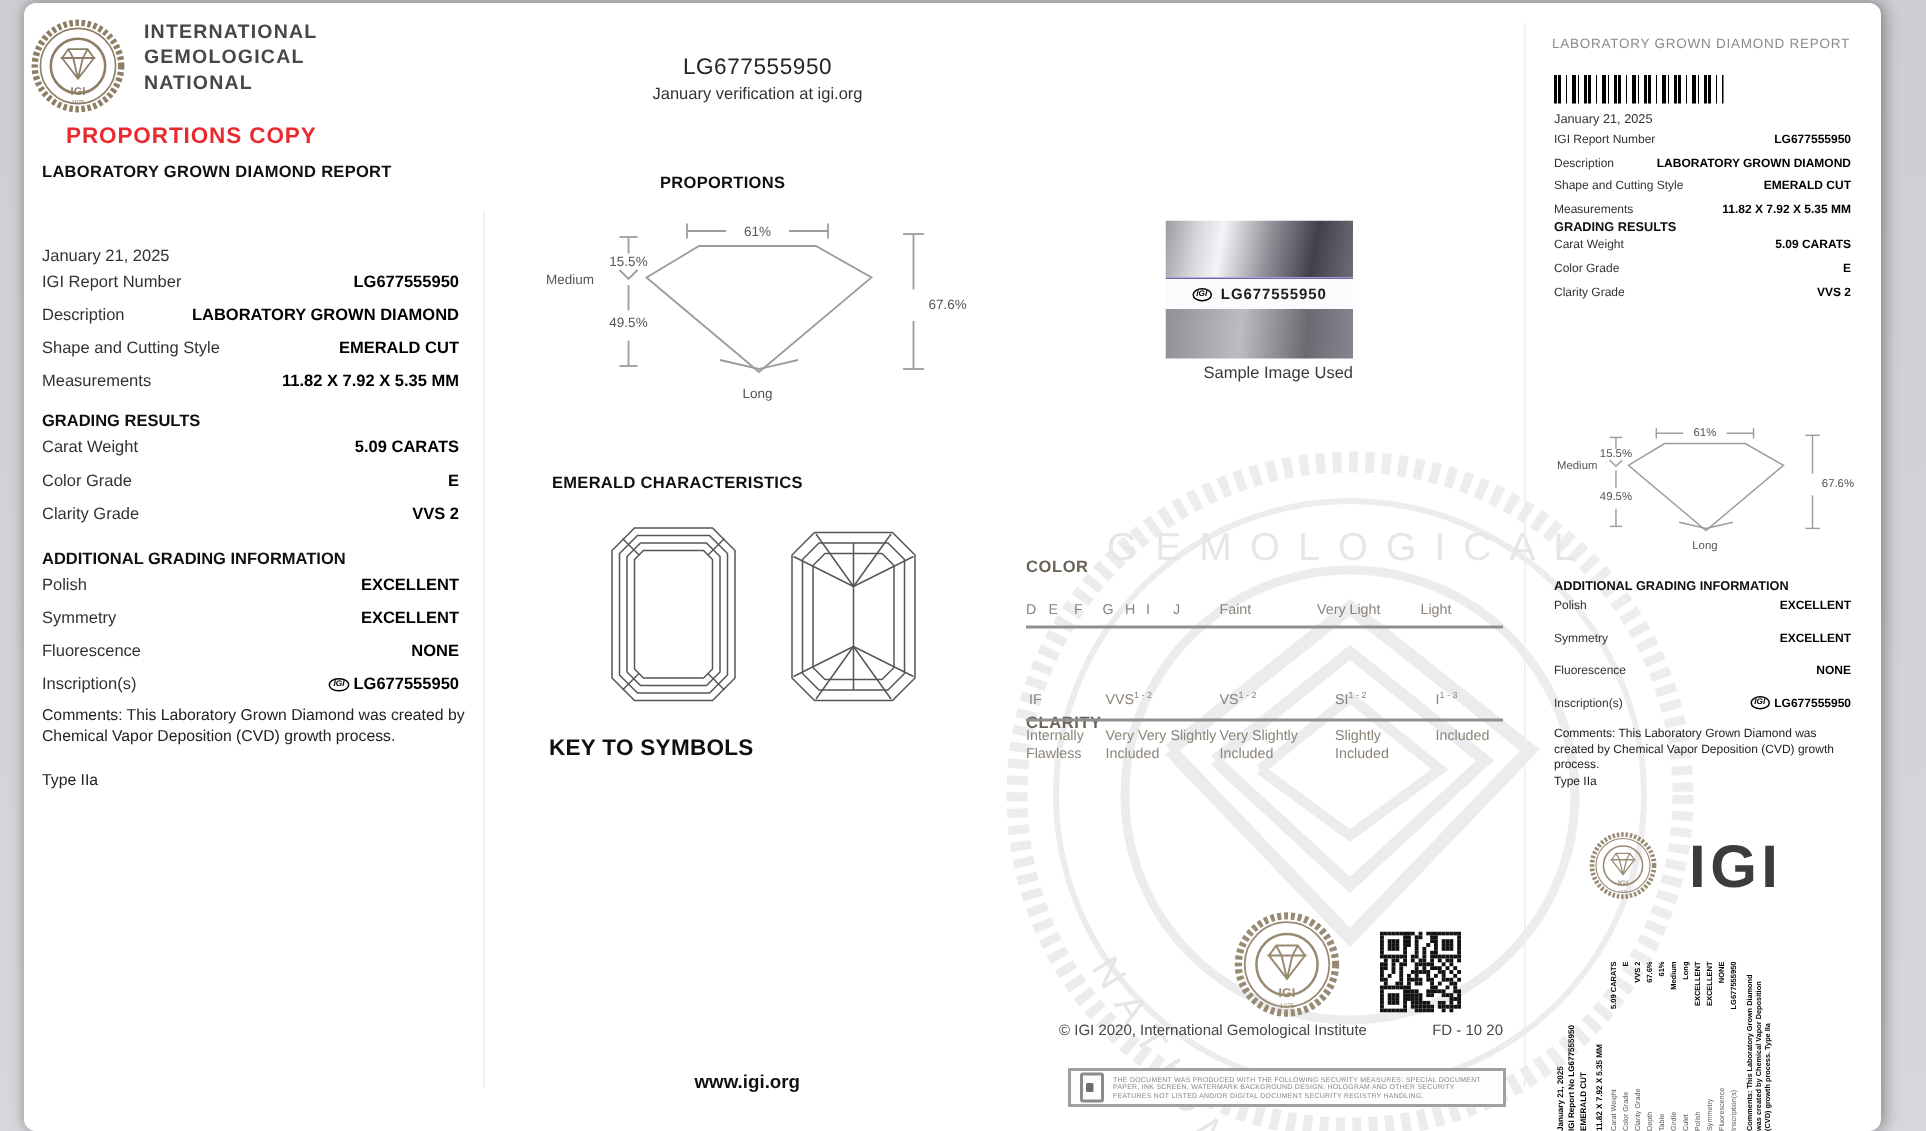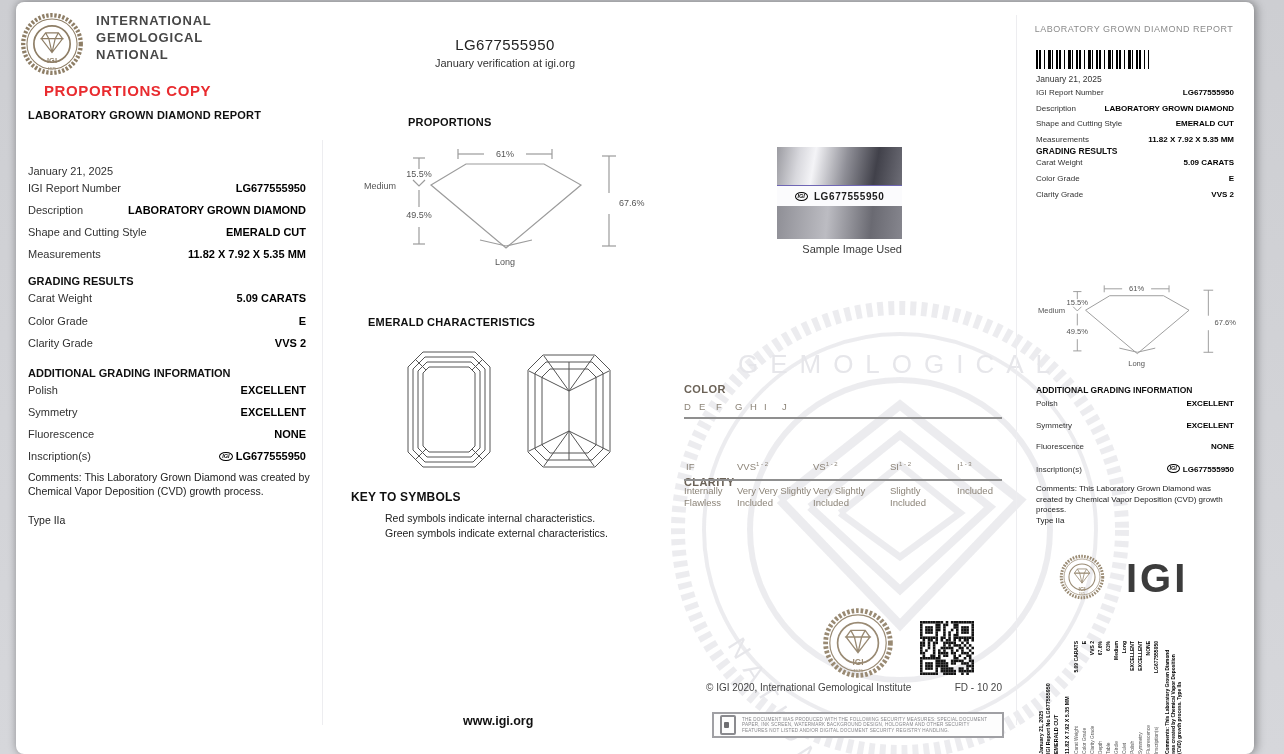--- a/index.html
+++ b/index.html
@@ -201,21 +201,21 @@
     </div>
   </div>
   <div class="abs comments" style="left:28px;top:470px;">Comments: This Laboratory Grown Diamond was created by Chemical Vapor Deposition (CVD) growth process.</div>
   <div class="abs comments" style="left:28px;top:513px;">Type IIa</div>
 
   <div class="abs verif">
     <div class="num">LG677555950</div>
     <div class="note">January verification at igi.org</div>
   </div>
 
-  <div class="abs mid-h" style="left:360px;top:116px;padding-left:48px;">PROPORTIONS</div>
+  <div class="abs mid-h" style="left:392px;top:116px;padding-left:48px;">PROPORTIONS</div>
 
   <svg class="abs" style="left:362px;top:140px;" width="290" height="130" viewBox="0 0 290 130">
     <g stroke="#9c9c9c" fill="none" stroke-width="1.2">
       <path d="M69,45 L104,24 L182,24 L219,45 L144,108 Z"></path>
       <polyline points="118,100 144,106 170,100"></polyline>
       <line x1="96" y1="14" x2="122" y2="14"></line>
         <line x1="164" y1="14" x2="190" y2="14"></line>
       <line x1="96" y1="9" x2="96" y2="19"></line>
         <line x1="190" y1="9" x2="190" y2="19"></line>
       <line x1="51" y1="18" x2="63" y2="18"></line>
@@ -276,37 +276,38 @@
         <line x1="82" y1="97" x2="42" y2="77"></line>
       <line x1="17" y1="2" x2="42" y2="37"></line>
         <line x1="67" y1="2" x2="42" y2="37"></line>
       <line x1="17" y1="112" x2="42" y2="77"></line>
         <line x1="67" y1="112" x2="42" y2="77"></line>
       <line x1="42" y1="8" x2="42" y2="37"></line>
         <line x1="42" y1="77" x2="42" y2="106"></line>
     </g>
   </svg>
 
-  <div class="abs mid-h" style="left:351px;top:490px;font-size:12px;">KEY TO SYMBOLS</div>
-  <div class="abs key-lines">
-
-  <div>Red symbols indicate internal characteristics.</div>
-      <div>Green symbols indicate external characteristics.</div>
-    </div>
-
-  <div class="abs scale-h" style="left:684px;top:383px;">COLOR</div>
+  <div class="abs mid-h" style="left:366px;top:490px;font-size:15px;">KEY TO SYMBOLS</div>
+
+  <div class="abs scale-h" style="left:684px;top:372px;">COLOR</div>
   <div class="abs co-letters" style="top:401px;">
 
   <span class="co-letter">D</span>
       <span class="co-letter">E</span>
       <span class="co-letter">F</span>
       <span class="co-letter">G</span>
       <span class="co-letter">H</span>
       <span class="co-letter">I</span>
       <span class="co-letter">J</span>
+    </div>
+  <div class="abs co-ranges" style="top:401px;">
+
+  <span class="co-range">Faint</span>
+      <span class="co-range">Very Light</span>
+      <span class="co-range">Light</span>
     </div>
   <div class="abs rule" style="left:684px;top:417px;width:318px;height:2px;"></div>
 
   <div class="abs scale-h" style="left:684px;top:428px;margin-top:48px;">CLARITY</div>
   <div class="abs cl-grades" style="top:461px;">
 
   <span class="cl-grade"><b>IF</b><sup></sup></span>
       <span class="cl-grade"><b>VVS</b><sup>1 - 2</sup></span>
       <span class="cl-grade"><b>VS</b><sup>1 - 2</sup></span>
       <span class="cl-grade"><b>SI</b><sup>1 - 2</sup></span>

